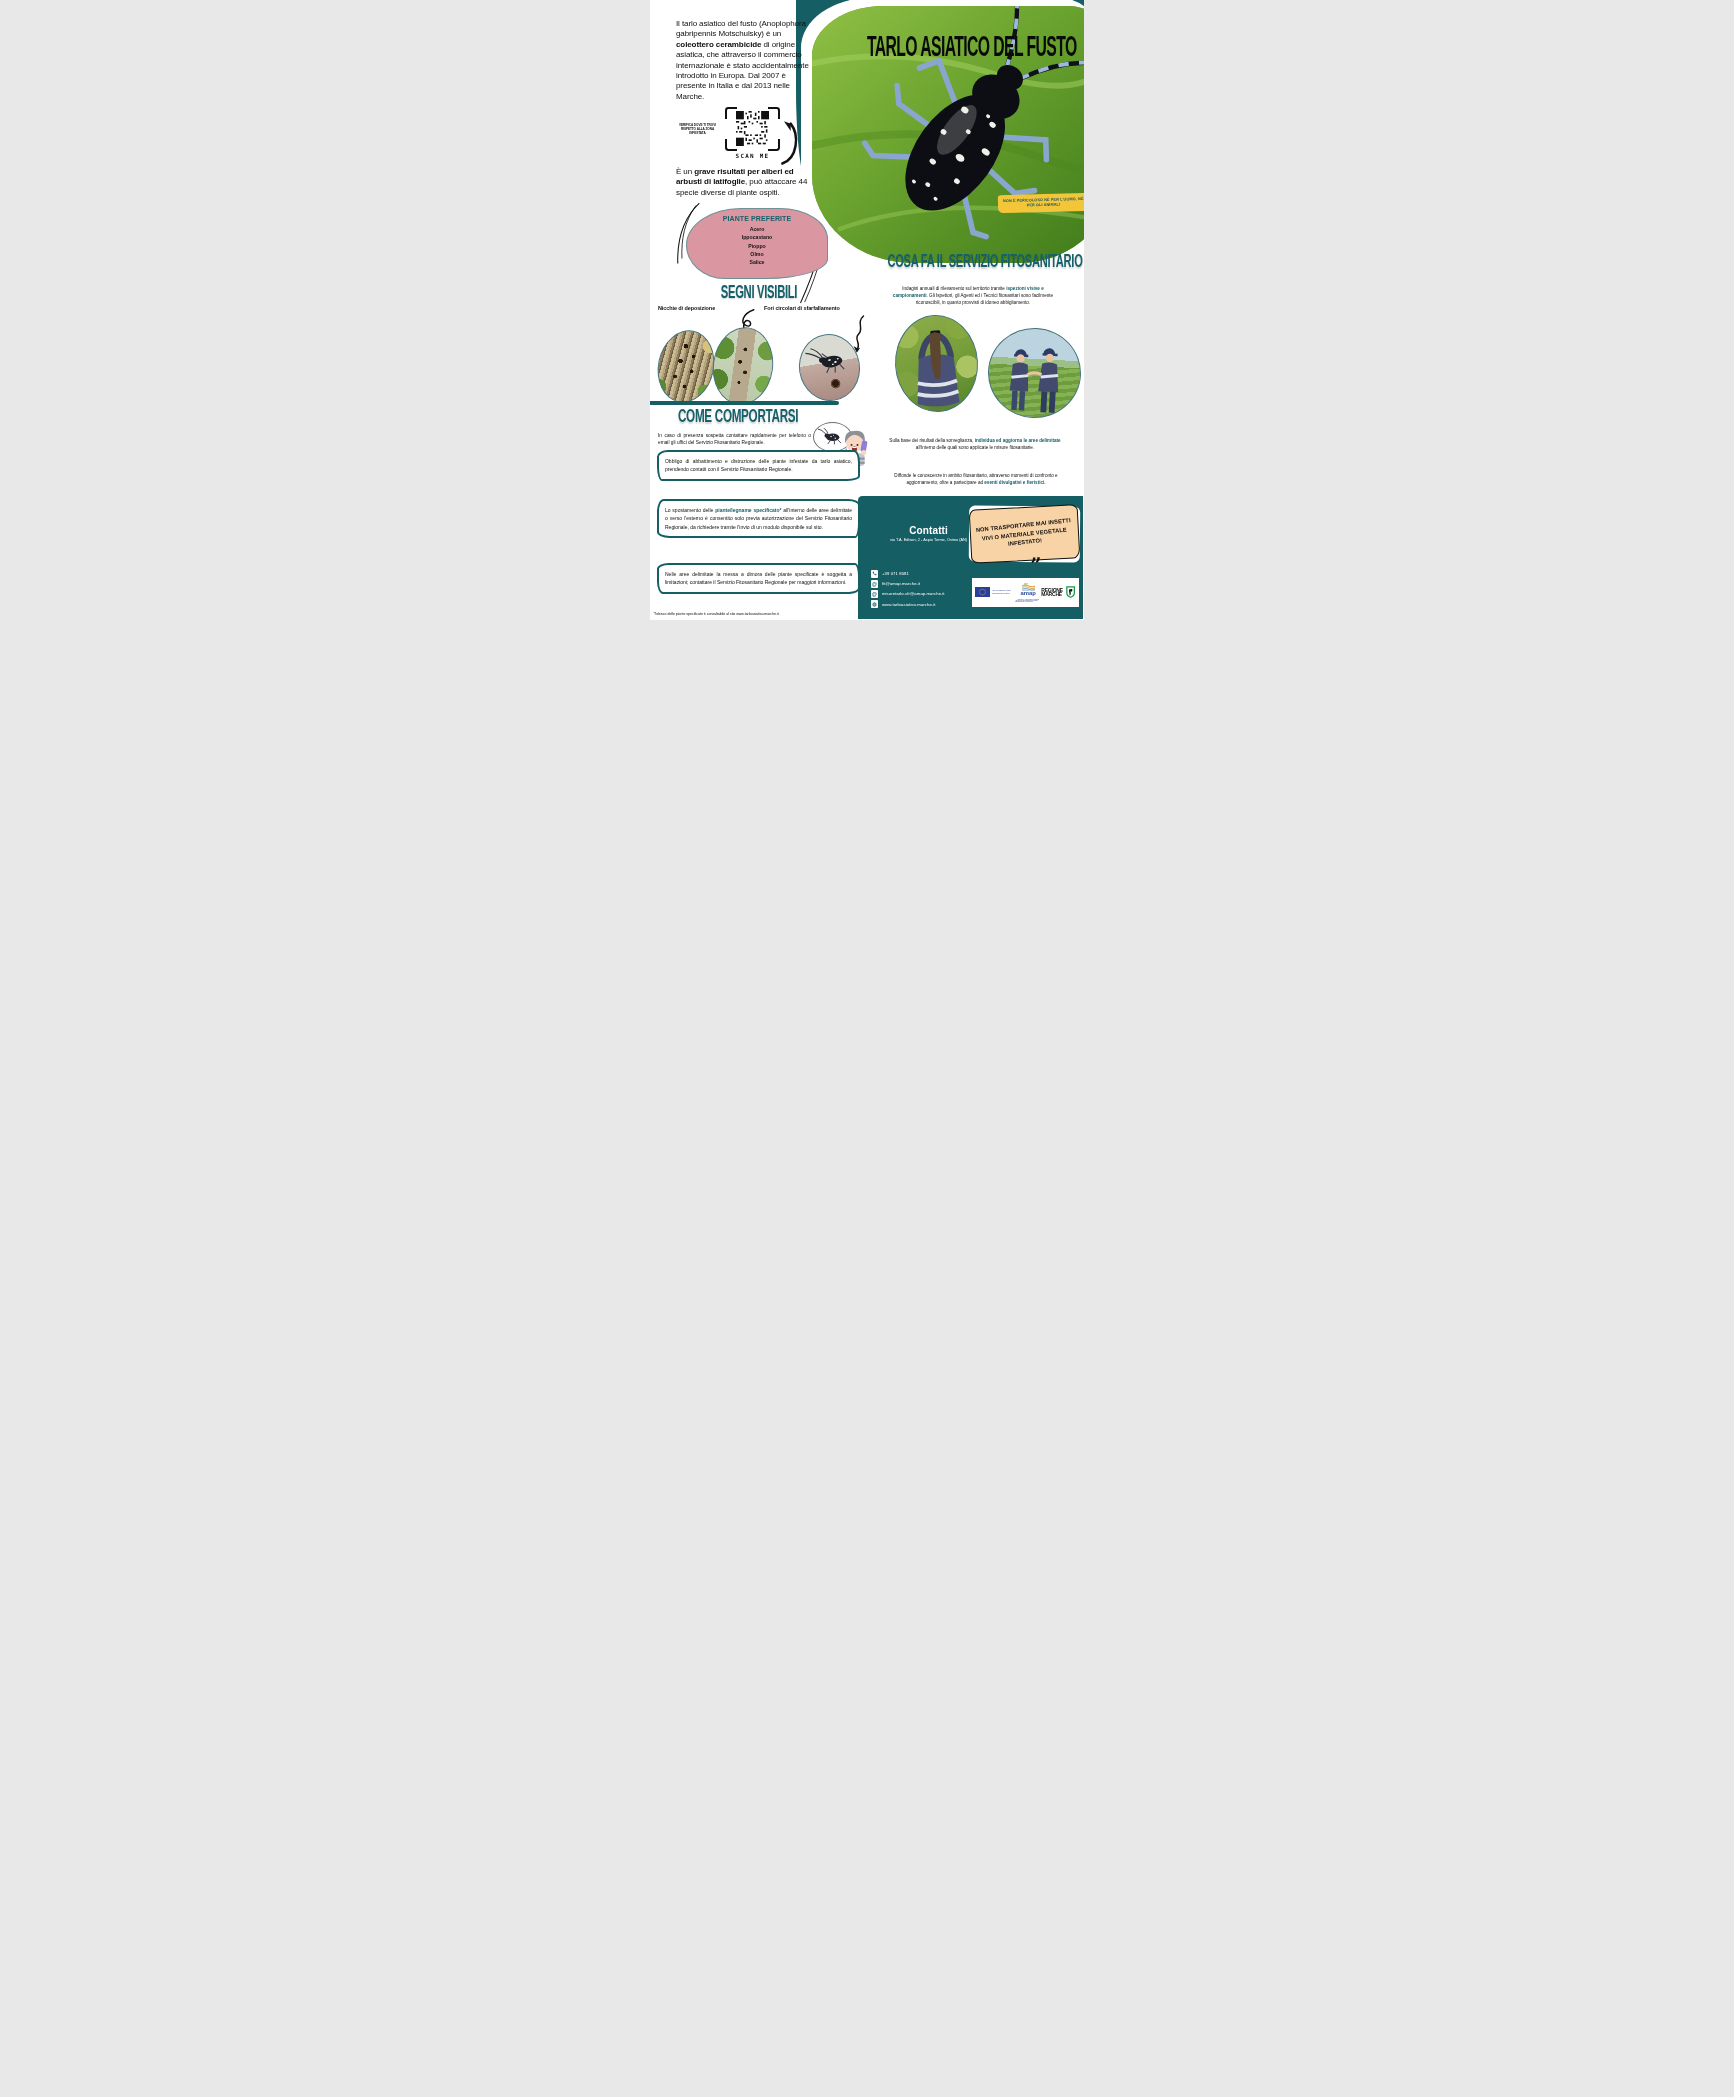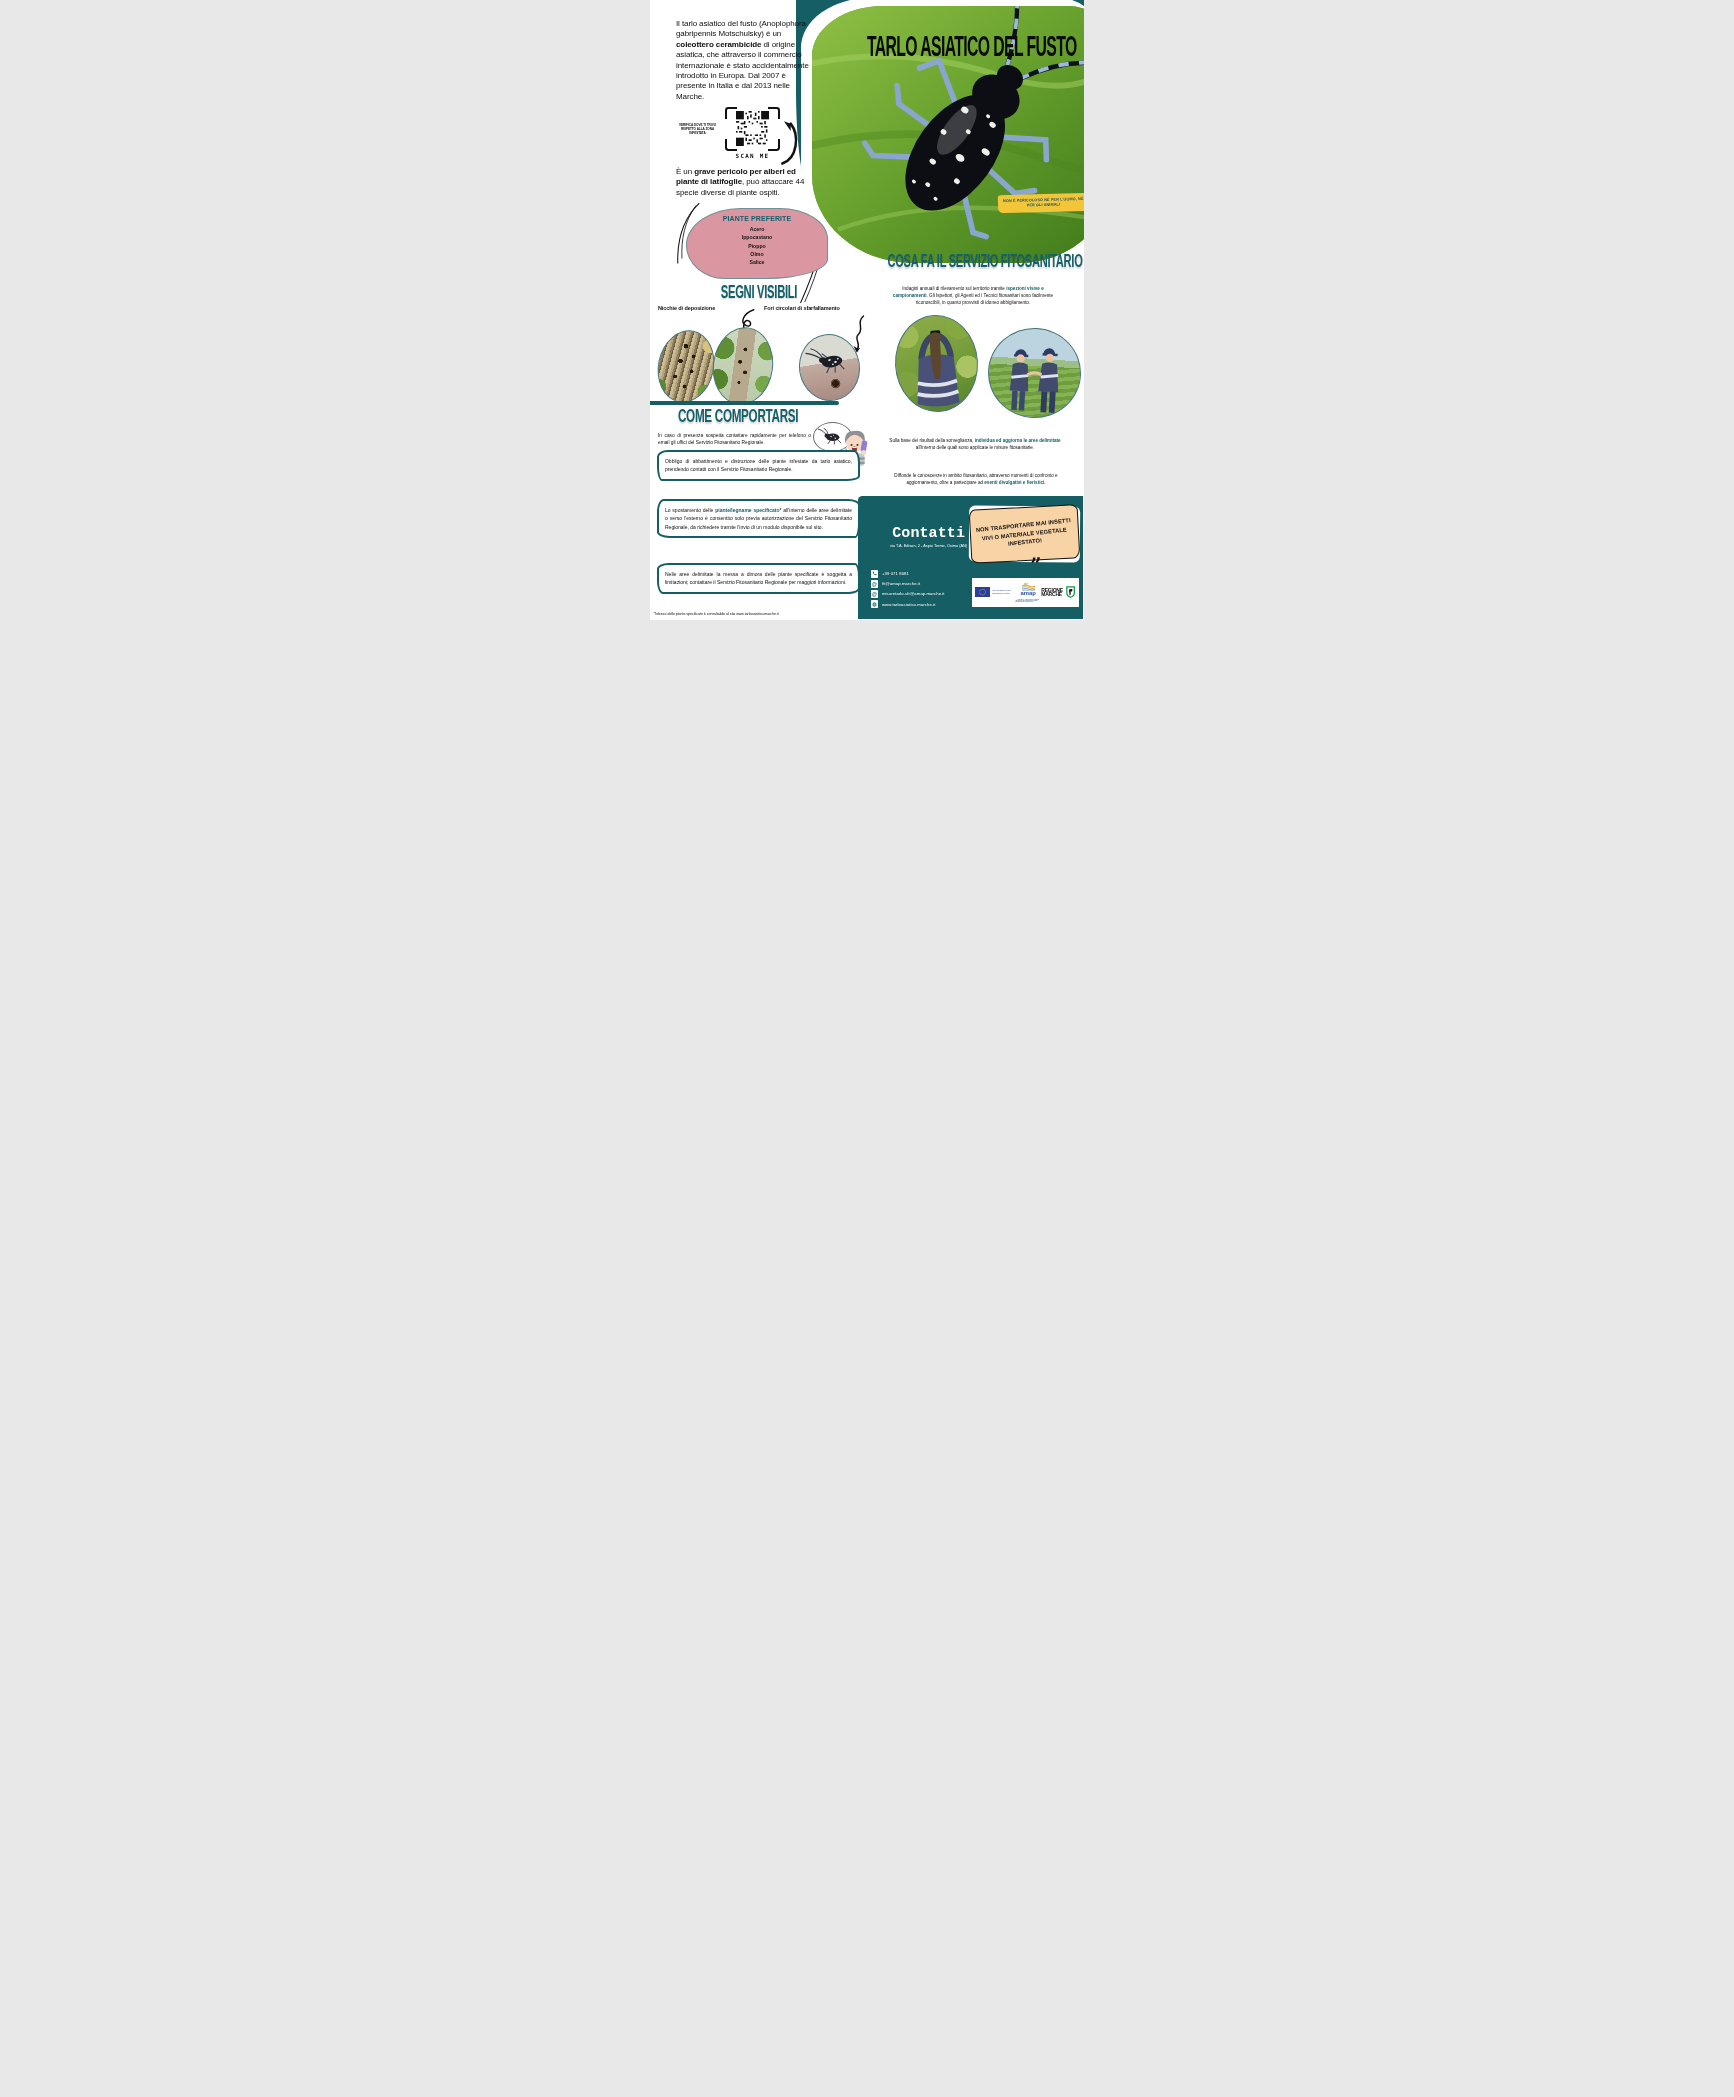--- a/index.html
+++ b/index.html
@@ -128,21 +128,21 @@
         linear-gradient(160deg,#8fae4a,#6f9a37 60%,#54822a);}
   .ovB{left:338px;top:328px;width:91px;height:88px;transform:rotate(3deg);
        background:
         linear-gradient(180deg,#bcd3e0 0 34%,#9cbf86 34% 42%,transparent 42%),
         repeating-linear-gradient(172deg,#6f9c3f 0 3.8px,#85b253 3.8px 7.6px);}
   .ovA svg,.ovB svg{position:absolute;inset:0;width:100%;height:100%;}
 
   
   .footer{left:208px;top:496px;width:225px;height:123px;background:#155e64;border-top-left-radius:4.2px;z-index:1;}
   .contacts-head{position:absolute;left:7.6px;top:29px;width:126px;text-align:center;color:#fff;}
-  .contacts-head .ct{font-size:15px;font-weight:bold;letter-spacing:0.1px;font-family:Liberation Mono, monospace;}
+  .contacts-head .ct{font-size:10px;font-weight:bold;letter-spacing:0.1px;}
   .contacts-head .ad{margin-top:2.1px;font-size:3.8px;letter-spacing:0.04px;}
   .rows{position:absolute;left:12.6px;top:74px;display:flex;flex-direction:column;gap:2.5px;}
   .crow{display:flex;align-items:center;gap:3.8px;height:7.6px;}
   .cicon{width:7.6px;height:7.6px;background:#fff;border-radius:0.8px;display:flex;
          align-items:center;justify-content:center;color:#155e64;font-weight:bold;font-size:5px;}
   .cicon svg{width:5px;height:5px;}
   .ctext{color:#fff;font-size:4.2px;letter-spacing:0.1px;}
 
   .note{position:absolute;left:112px;top:11px;width:109px;height:54px;transform:rotate(-3deg);}
   .note-sheet{position:absolute;inset:-0.8px;background:#fff;border-radius:5.9px;transform:rotate(3.5deg);}
@@ -280,21 +280,21 @@
       </g>
       <rect x="8" y="8" width="5" height="6" fill="#fff"></rect>
     </svg>
   </div>
   <div class="abs scan-me">SCAN ME</div>
   <svg class="abs scan-arrow" viewBox="0 0 52 118">
     <path d="M10,112 C46,100 52,44 30,16" stroke="#111" stroke-width="6" fill="none" stroke-linecap="round"></path>
     <path d="M30,16 L14,10 L30,34 Z" fill="#111"></path>
   </svg>
 
-  <p class="abs bodytxt danger"><span>È un </span><b>grave pericolo per alberi ed piante di latifoglie</b><span>, può attaccare 44 specie diverse di piante ospiti.</span></p>
+  <p class="abs bodytxt danger"><span>È un </span><b>grave risultati per alberi ed arbusti di latifoglie</b><span>, può attaccare 44 specie diverse di piante ospiti.</span></p>
 
   <div class="abs pink-blob">
     <div class="pink-title">PIANTE PREFERITE</div>
     <ul>
       <li>Acero</li>
       <li>Ippocastano</li>
       <li>Pioppo</li>
       <li>Olmo</li>
       <li>Salice</li>
     </ul>

